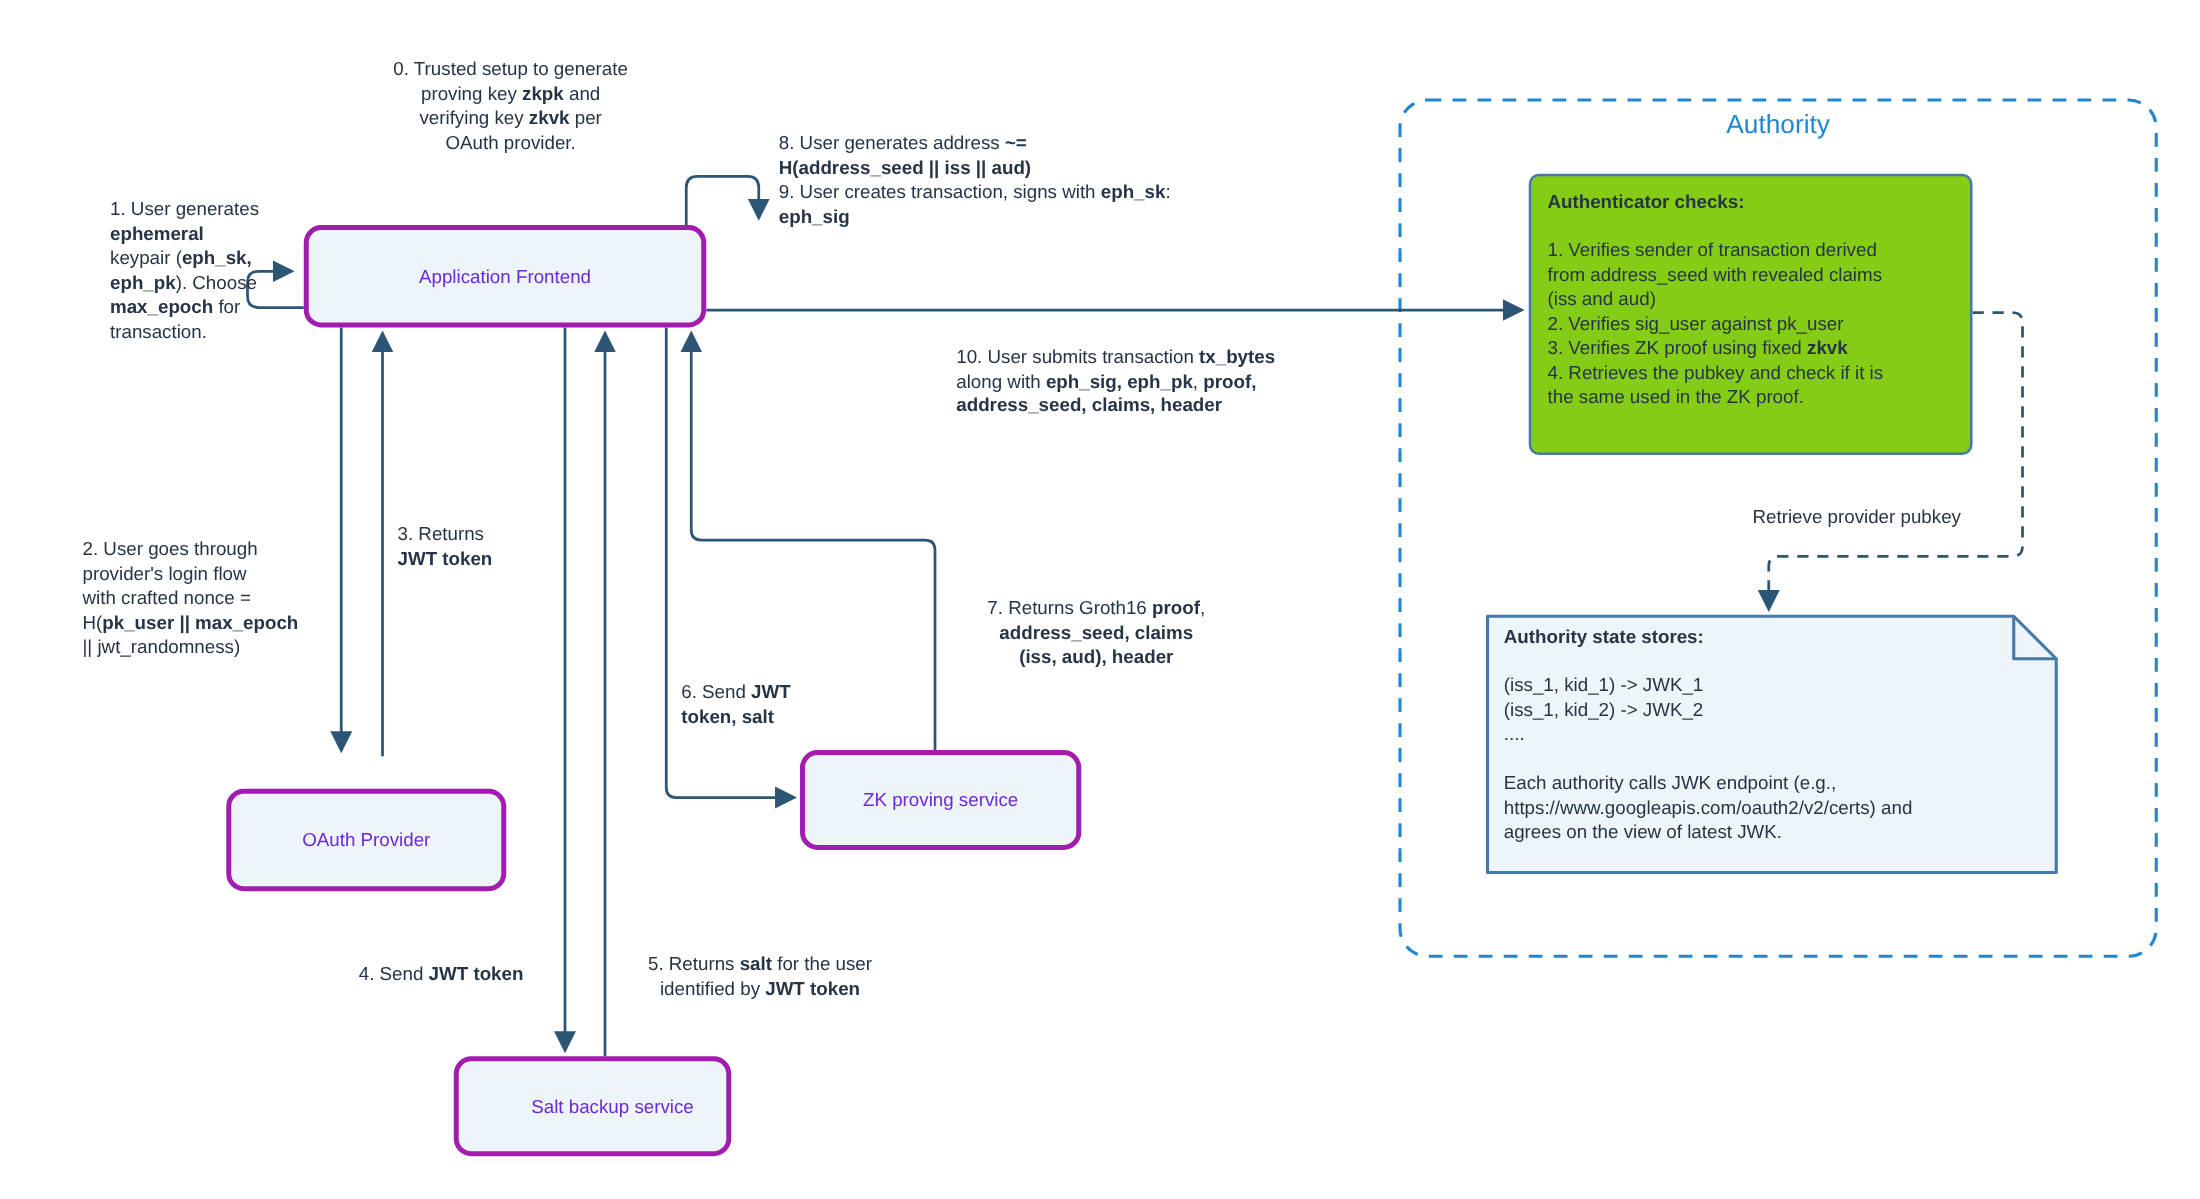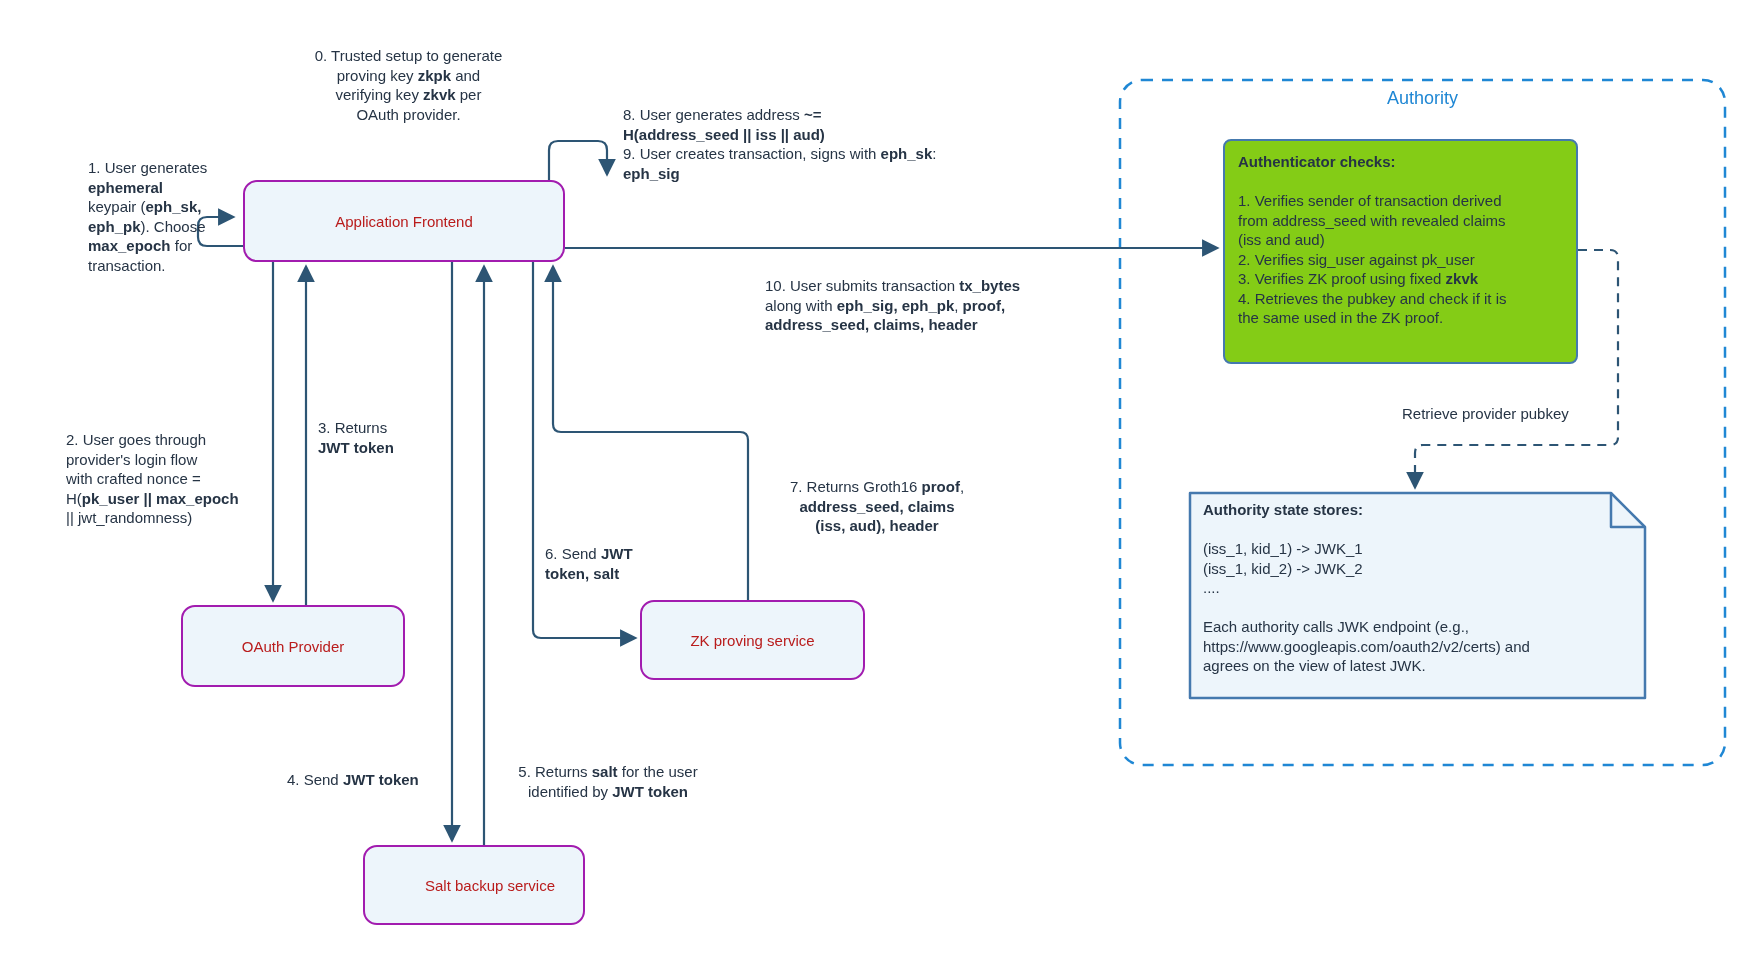--- a/index.html
+++ b/index.html
@@ -3,34 +3,34 @@
 <meta charset="utf-8">
 <style>
   html,body{margin:0;padding:0;background:#ffffff;}
   #canvas{
     position:relative;width:1760px;height:959px;overflow:hidden;
     font-family:"Liberation Sans","DejaVu Sans",sans-serif;
     color:#2b3a4a;background:#ffffff;
   }
   #edges{position:absolute;left:0;top:0;width:1760px;height:959px;}
   .node{
-    position:absolute;background:#edf5fb;border:2px solid #a21caf;border-radius:14px;
+    position:absolute;background:#edf5fb;border:4px solid #a21caf;border-radius:14px;
     display:flex;align-items:center;justify-content:center;
-    font-size:15px;color:#b91c1c;box-sizing:border-box;
+    font-size:15px;color:#6d28d9;box-sizing:border-box;
   }
   .panel{
     position:absolute;background:#84cc16;border:2px solid #4579ae;border-radius:8px;
     box-sizing:border-box;padding:11px 13px;font-size:15px;line-height:19.5px;color:#263445;
   }
   .note{position:absolute;font-size:15px;line-height:19.5px;color:#263445;}
   .center{text-align:center;}
   b{font-weight:bold;}
   .authority-title{
     position:absolute;left:1120px;top:88px;width:605px;text-align:center;
-    font-size:18px;color:#1f87d4;
+    font-size:21px;color:#1f87d4;
   }
   .doc-text{position:absolute;left:1203px;top:500px;width:432px;font-size:15px;line-height:19.5px;color:#263445;}
 </style>
 </head>
 <body>
 
 <div id="canvas">
 
   <svg id="edges" viewBox="0 0 1760 959" xmlns="http://www.w3.org/2000/svg">
     <defs>
@@ -64,21 +64,21 @@
 
     <path d="M565,248 H1217" fill="none" stroke="#2d5574" stroke-width="2.2" marker-end="url(#arr)"></path>
 
     <path d="M1578,250 H1610 Q1618,250 1618,258 V437 Q1618,445 1610,445 H1423 Q1415,445 1415,453 V487" fill="none" stroke="#2d5574" stroke-width="2.2" stroke-dasharray="9 7" marker-end="url(#arr)"></path>
   </svg>
 
   <div class="node" style="left:243px;top:180px;width:322px;height:82px;">
     <span>Application Frontend</span>
   </div>
 
-  <div class="node" style="left:181px;top:605px;width:224px;height:82px;">
+  <div class="node" style="left:181px;top:631px;width:224px;height:82px;">
     <span>OAuth Provider</span>
   </div>
 
   <div class="node" style="left:640px;top:600px;width:225px;height:80px;">
     <span>ZK proving service</span>
   </div>
 
   <div class="node" style="left:363px;top:845px;width:222px;height:80px;padding-left:32px;">
     <span>Salt backup service</span>
   </div>

